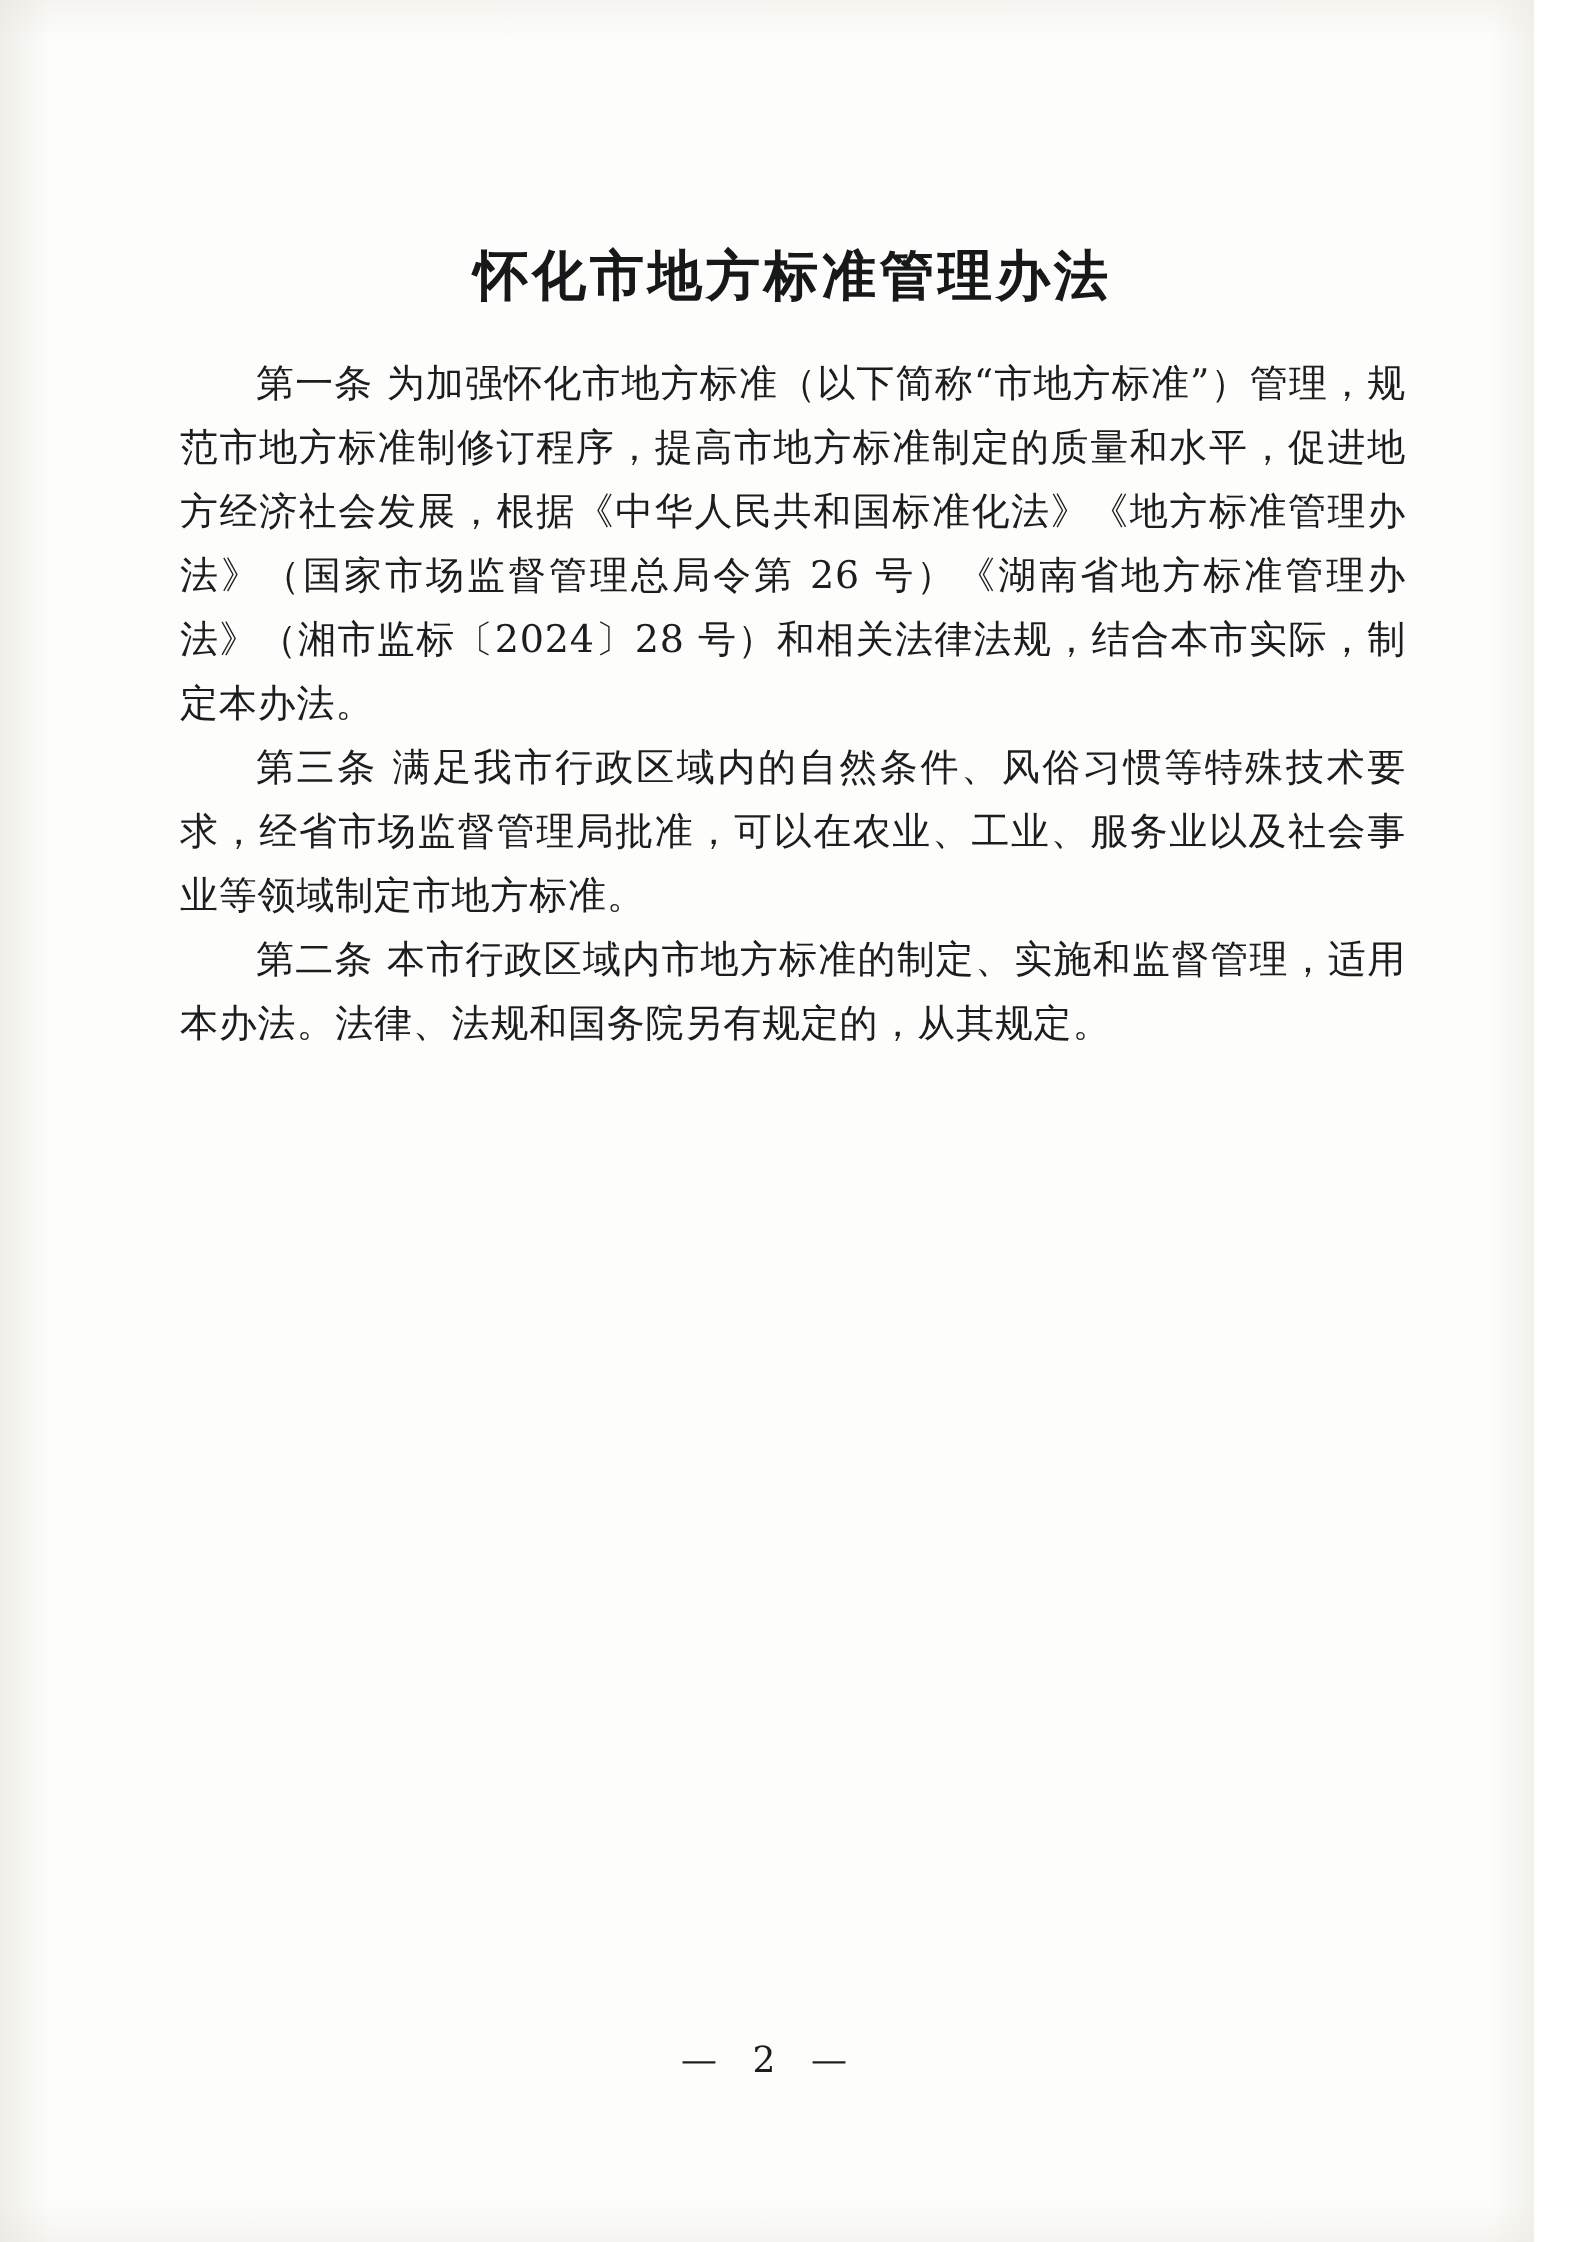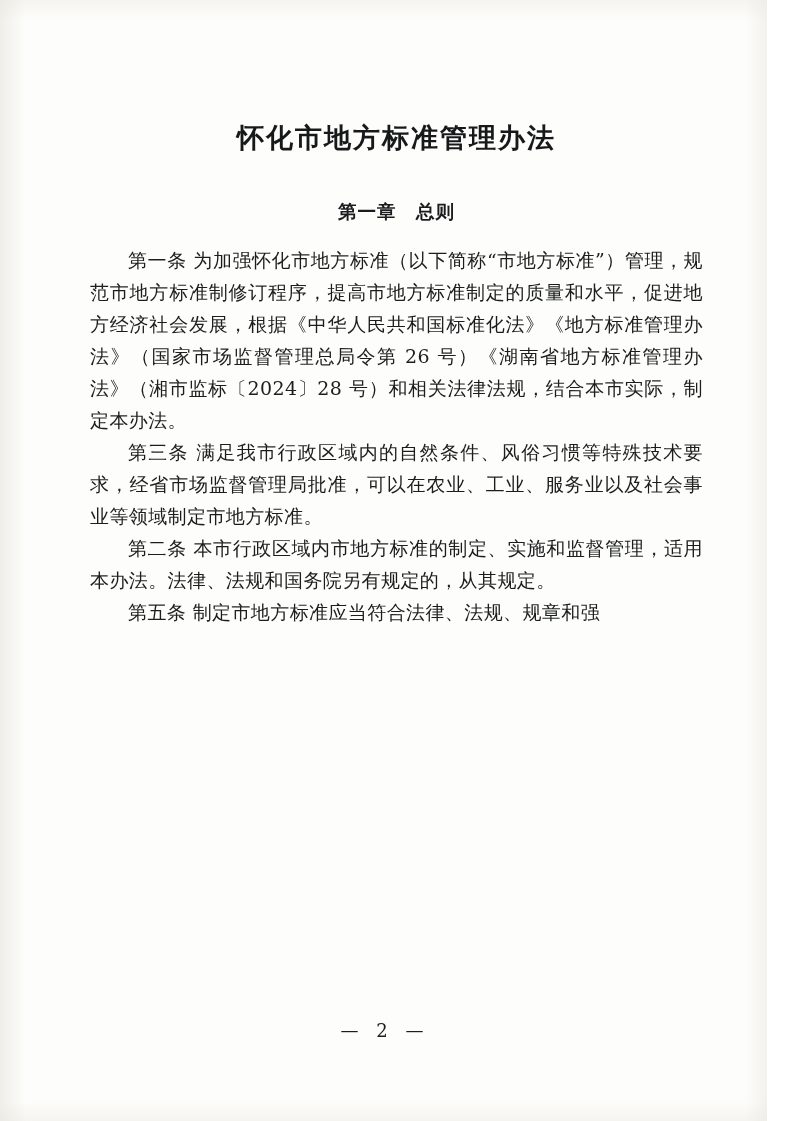--- a/index.html
+++ b/index.html
@@ -87,27 +87,25 @@
   }
 </style>
 </head>
 <body>
 
 <div class="page">
   <div class="content">
 
     <h1 class="doc-title">怀化市地方标准管理办法</h1>
 
-    <h2 class="chapter-heading">第一章　总则</h2>
 
     <div class="body-block">
       <p class="para">第一条 为加强怀化市地方标准（以下简称“市地方标准”）管理，规范市地方标准制修订程序，提高市地方标准制定的质量和水平，促进地方经济社会发展，根据《中华人民共和国标准化法》《地方标准管理办法》（国家市场监督管理总局令第 26 号）《湖南省地方标准管理办法》（湘市监标〔2024〕28 号）和相关法律法规，结合本市实际，制定本办法。</p>
       <p class="para">第三条 满足我市行政区域内的自然条件、风俗习惯等特殊技术要求，经省市场监督管理局批准，可以在农业、工业、服务业以及社会事业等领域制定市地方标准。</p>
       <p class="para">第二条 本市行政区域内市地方标准的制定、实施和监督管理，适用本办法。法律、法规和国务院另有规定的，从其规定。</p>
-      <p class="para">第五条 制定市地方标准应当符合法律、法规、规章和强</p>
     </div>
 
   </div>
 
   <div class="page-number">
     <span>—</span>
     <span class="pnum">2</span>
     <span>—</span>
   </div>
 </div>

